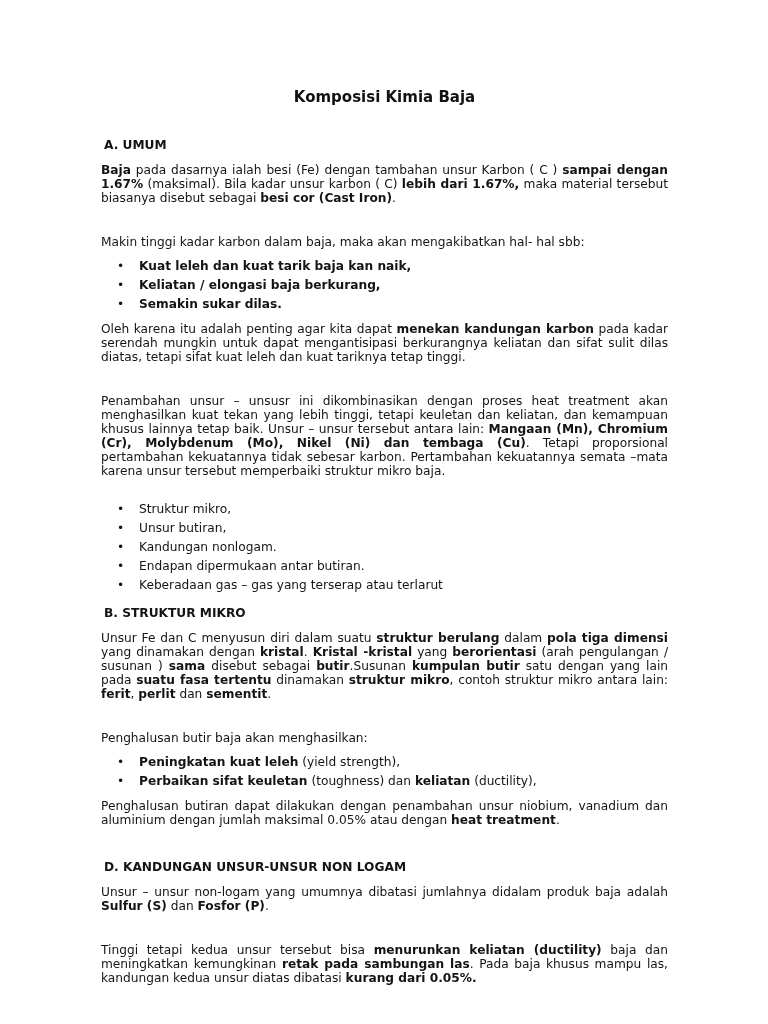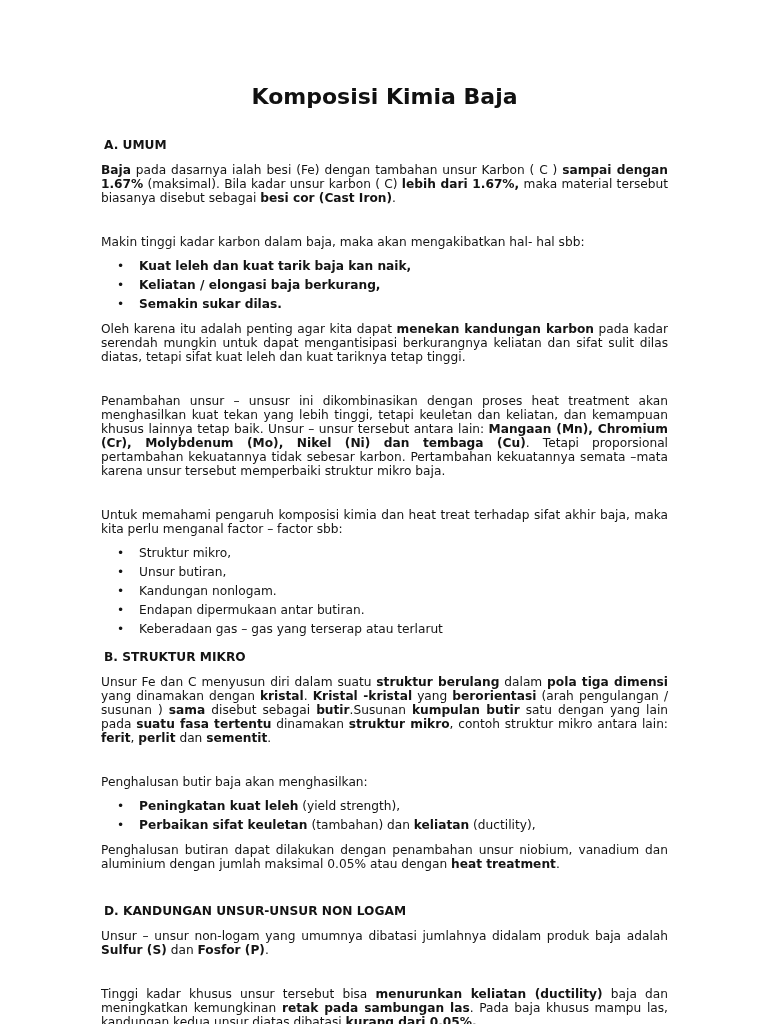--- a/index.html
+++ b/index.html
@@ -3,21 +3,21 @@
 <meta charset="utf-8">
 <style>
   html, body { margin: 0; padding: 0; background: #ffffff; }
   body { width: 768px; height: 1024px; position: relative; overflow: hidden; }
   .page {
     position: absolute; left: 93px; top: 86px; width: 583px;
     font-family: "DejaVu Sans", sans-serif; font-size: 12.2px; line-height: 14px;
     color: #141414;
   }
   .title {
-    text-align: center; font-weight: bold; font-size: 22px; line-height: 22px;
+    text-align: center; font-weight: bold; font-size: 15px; line-height: 22px;
     margin: 0 0 30px 0; color: #111;
   }
   .h { font-weight: bold; margin: 11px; }
   p { margin: 8px; text-align: justify; text-align-last: left; }
   .gap { height: 14px; }
   .gap-sm { height: 9px; }
   ul { list-style: none; margin: 0; padding: 0; }
   li { position: relative; padding-left: 46px; line-height: 19px; }
   li .bullet { position: absolute; left: 24px; top: 0; width: 10px; }
   b { font-weight: bold; }
@@ -34,42 +34,41 @@
   <p>Makin tinggi kadar karbon dalam baja, maka akan mengakibatkan hal- hal sbb:</p>
   <ul>
       <li><span class="bullet">•</span><b>Kuat leleh dan kuat tarik baja kan naik,</b></li>
       <li><span class="bullet">•</span><b>Keliatan / elongasi baja berkurang,</b></li>
       <li><span class="bullet">•</span><b>Semakin sukar dilas.</b></li>
     </ul>
   <p><span>Oleh karena itu adalah penting agar kita dapat </span><b>menekan kandungan karbon</b><span> pada kadar serendah mungkin untuk dapat mengantisipasi berkurangnya keliatan dan sifat sulit dilas diatas, tetapi sifat kuat leleh dan kuat tariknya tetap tinggi.</span></p>
   <div class="gap"></div>
   <p><span>Penambahan unsur – unsusr ini dikombinasikan dengan proses heat treatment akan menghasilkan kuat tekan yang lebih tinggi, tetapi keuletan dan keliatan, dan kemampuan khusus lainnya tetap baik. Unsur – unsur tersebut antara lain: </span><b>Mangaan (Mn), Chromium (Cr), Molybdenum (Mo), Nikel (Ni) dan tembaga (Cu)</b><span>. Tetapi proporsional pertambahan kekuatannya tidak sebesar karbon. Pertambahan kekuatannya semata –mata karena unsur tersebut memperbaiki struktur mikro baja.</span></p>
   <div class="gap"></div>
-  <p>Untuk memahami pengaruh komposisi kimia dan heat treat terhadap sifat akhir baja, maka kita perlu menganal factor – factor sbb:</p>
   <ul>
       <li><span class="bullet">•</span><span>Struktur mikro,</span></li>
       <li><span class="bullet">•</span><span>Unsur butiran,</span></li>
       <li><span class="bullet">•</span><span>Kandungan nonlogam.</span></li>
       <li><span class="bullet">•</span><span>Endapan dipermukaan antar butiran.</span></li>
       <li><span class="bullet">•</span><span>Keberadaan gas – gas yang terserap atau terlarut</span></li>
     </ul>
 
   <div class="h">B. STRUKTUR MIKRO</div>
   <p><span>Unsur Fe dan C menyusun diri dalam suatu </span><b>struktur berulang</b><span> dalam </span><b>pola tiga dimensi</b><span> yang dinamakan dengan </span><b>kristal</b><span>. </span><b>Kristal -kristal</b><span> yang </span><b>berorientasi</b><span> (arah pengulangan / susunan ) </span><b>sama</b><span> disebut sebagai </span><b>butir</b><span>.Susunan </span><b>kumpulan butir</b><span> satu dengan yang lain pada </span><b>suatu fasa tertentu</b><span> dinamakan </span><b>struktur mikro</b><span>, contoh struktur mikro antara lain: </span><b>ferit</b><span>, </span><b>perlit</b><span> dan </span><b>sementit</b><span>.</span></p>
   <div class="gap"></div>
 
   <p>Penghalusan butir baja akan menghasilkan:</p>
   <ul>
       <li><span class="bullet">•</span><b>Peningkatan kuat leleh</b><span> (yield strength),</span></li>
-      <li><span class="bullet">•</span><b>Perbaikan sifat keuletan</b><span> (tambahan) dan </span><b>keliatan</b><span> (ductility),</span></li>
+      <li><span class="bullet">•</span><b>Perbaikan sifat keuletan</b><span> (toughness) dan </span><b>keliatan</b><span> (ductility),</span></li>
     </ul>
   <p><span>Penghalusan butiran dapat dilakukan dengan penambahan unsur niobium, vanadium dan aluminium dengan jumlah maksimal 0.05% atau dengan </span><b>heat treatment</b><span>.</span></p>
   <div class="gap"></div>
 
   <div class="h">D. KANDUNGAN UNSUR-UNSUR NON LOGAM</div>
   <p><span>Unsur – unsur non-logam yang umumnya dibatasi jumlahnya didalam produk baja adalah </span><b>Sulfur (S)</b><span> dan </span><b>Fosfor (P)</b><span>.</span></p>
   <div class="gap"></div>
-  <p><span>Tinggi kadar khusus unsur tersebut bisa </span><b>menurunkan keliatan (ductility)</b><span> baja dan meningkatkan kemungkinan </span><b>retak pada sambungan las</b><span>. Pada baja khusus mampu las, kandungan kedua unsur diatas dibatasi </span><b>kurang dari 0.05%.</b></p>
+  <p><span>Tinggi tetapi kedua unsur tersebut bisa </span><b>menurunkan keliatan (ductility)</b><span> baja dan meningkatkan kemungkinan </span><b>retak pada sambungan las</b><span>. Pada baja khusus mampu las, kandungan kedua unsur diatas dibatasi </span><b>kurang dari 0.05%.</b></p>
   <div class="gap"></div>
   <div class="gap-sm"></div>
 
   <div class="h">E. ENDAPAN DI KANDUNGAN ANTAR BUTIRAN</div>
 </div>
 
 </body></html>

